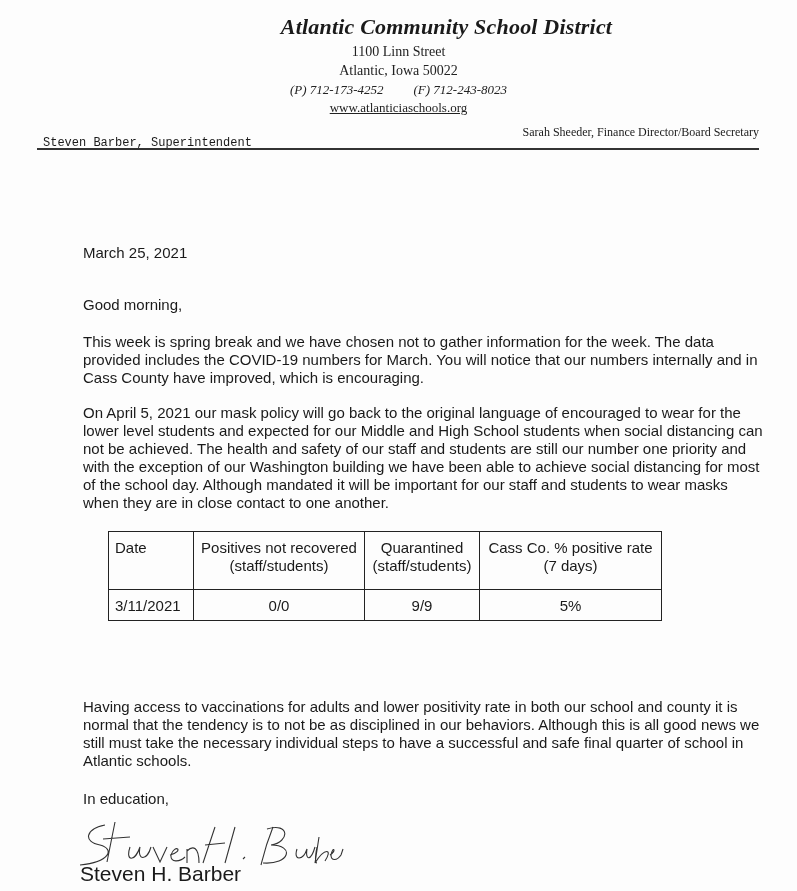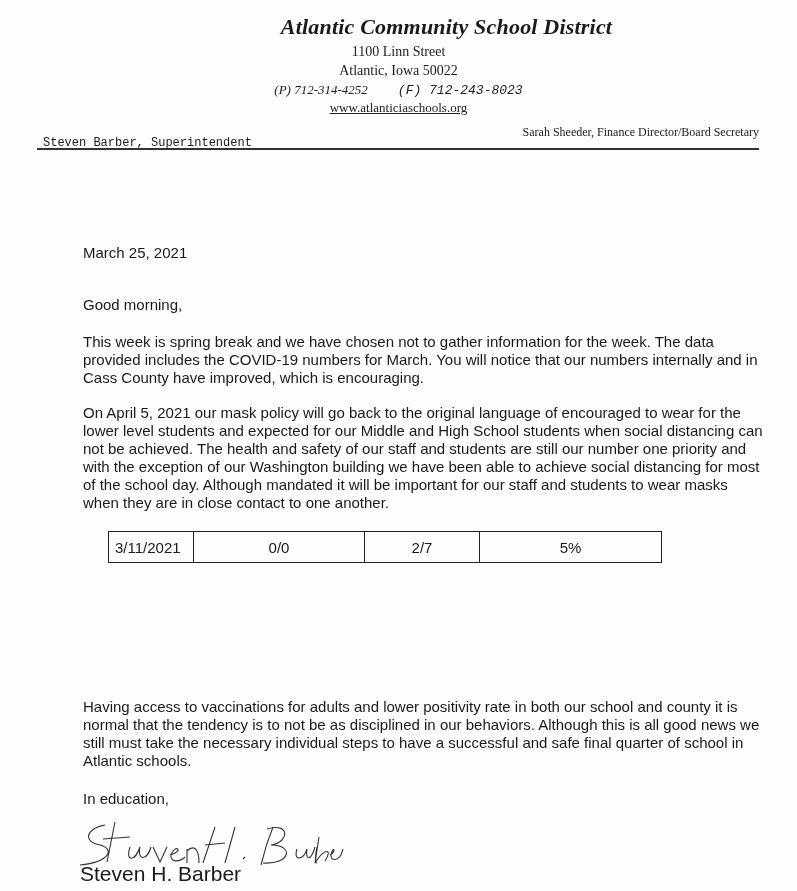--- a/index.html
+++ b/index.html
@@ -11,21 +11,21 @@
   .lh-title {
     position: absolute; left: 0; width: 797px; top: 14px; text-align: center;
     font-family: "Liberation Serif", serif; font-style: italic; font-weight: bold;
     font-size: 22px; color: #1a1a1a; letter-spacing: 0.2px; margin-left: 48px;
   }
   .lh-line {
     position: absolute; left: 0; width: 797px; text-align: center;
     font-family: "Liberation Serif", serif; font-size: 14px; color: #222;
   }
   .lh-phone { font-style: italic; font-size: 13px; }
-  .lh-phone span + span { margin-left: 30px; font-family: Liberation Mono, monospace; }
+  .lh-phone span + span { margin-left: 30px; }
   .lh-web { text-decoration: underline; font-size: 13px; }
   .lh-left { position: absolute; left: 37px; top: 136px; font-family: Liberation Mono, monospace; font-size: 12px; margin-left: 6px; }
   .lh-right { position: absolute; right: 38px; top: 125px; font-family: "Liberation Serif", serif; font-size: 12px; text-align: center; }
   .lh-rule { position: absolute; left: 37px; width: 722px; top: 148px; height: 1.5px; background: #333; }
   .text { position: absolute; left: 83px; font-size: 15px; line-height: 18px; color: #1a1a1a; }
   .para { width: 680px; }
   table {
     position: absolute; left: 108px; top: 531px; border-collapse: collapse;
     font-size: 15px; color: #1a1a1a;
   }
@@ -41,41 +41,47 @@
   .sig-name { position: absolute; left: 80px; top: 862px; font-size: 21px; }
 </style>
 </head>
 <body>
 
 <div>
   <div class="lh-title">Atlantic Community School District</div>
   <div class="lh-line" style="top:44px">1100 Linn Street</div>
   <div class="lh-line" style="top:63px">Atlantic, Iowa 50022</div>
   <div class="lh-line lh-phone" style="top:82px">
-    <span>(P) 712-314-4252</span><span>(F) 712-243-8023</span>
+    <span>(P) 712-173-4252</span><span>(F) 712-243-8023</span>
   </div>
   <div class="lh-line" style="top:100px">
     <span class="lh-web">www.atlanticiaschools.org</span>
   </div>
   <div class="lh-left">Steven Barber, Superintendent</div>
   <div class="lh-right">Sarah Sheeder, Finance Director/Board Secretary</div>
   <div class="lh-rule"></div>
 </div>
 
 <div class="text" style="top:244px">March 25, 2021</div>
 <div class="text" style="top:296px">Good morning,</div>
 <div class="text para" style="top:333px">This week is spring break and we have chosen not to gather information for the week.  The data provided includes the COVID-19 numbers for March.  You will notice that our numbers internally and in Cass County have improved, which is encouraging.</div>
 <div class="text para" style="top:404px">On April 5, 2021 our mask policy will go back to the original language of encouraged to wear for the lower level students and expected for our Middle and High School students when social distancing can not be achieved.  The health and safety of our staff and students are still our number one priority and with the exception of our Washington building we have been able to achieve social distancing for most of the school day.  Although mandated it will be important for our staff and students to wear masks when they are in close contact to one another.</div>
 
 <table>
   <tbody>
+      <tr>
+    <th class="c1"><span>Date</span></th>
+    <th class="c2"><span>Positives not recovered</span><br><span>(staff/students)</span></th>
+    <th class="c3"><span>Quarantined</span><br><span>(staff/students)</span></th>
+    <th class="c4"><span>Cass Co. % positive rate</span><br><span>(7 days)</span></th>
+  </tr>
   <tr>
     <td class="c1">3/11/2021</td>
     <td class="c2">0/0</td>
-    <td class="c3">2/7</td>
+    <td class="c3">9/9</td>
     <td class="c4">5%</td>
   </tr>
 </tbody>
   </table>
 
 <div class="text para" style="top:698px">Having access to vaccinations for adults and lower positivity rate in both our school and county it is normal that the tendency is to not be as disciplined in our behaviors.  Although this is all good news we still must take the necessary individual steps to have a successful and safe final quarter of school in Atlantic schools.</div>
 <div class="text" style="top:790px">In education,</div>
 
 <svg class="sig" width="270" height="55" viewBox="0 0 270 55">
   <path d="M30 8 C 10 12, 8 25, 25 28 C 40 32, 35 45, 5 48 M40 5 L 32 45 M28 22 L 55 20 M55 30 C 50 45, 60 45, 65 30 C 62 44, 72 44, 76 30 M78 30 L 85 45 L 92 30 M95 38 C 110 34, 100 26, 96 38 C 95 46, 105 45, 110 40 M112 32 L 112 46 M112 34 C 118 28, 124 30, 124 46 M140 10 L 128 46 M130 28 L 150 26 M160 10 L 150 46 M168 42 L 170 40 M198 10 C 190 30, 188 40, 186 48 M192 12 C 215 5, 215 25, 196 28 C 220 28, 215 48, 188 46 M222 32 C 218 44, 228 44, 232 32 C 230 44, 236 44, 240 30 M242 30 C 240 40, 240 46, 242 46 M244 20 L 240 46 C 250 30, 258 32, 250 44 M255 38 C 262 34, 258 28, 256 38 C 256 44, 262 44, 266 38 L 268 32" fill="none" stroke="#333" stroke-width="1.1"></path>

